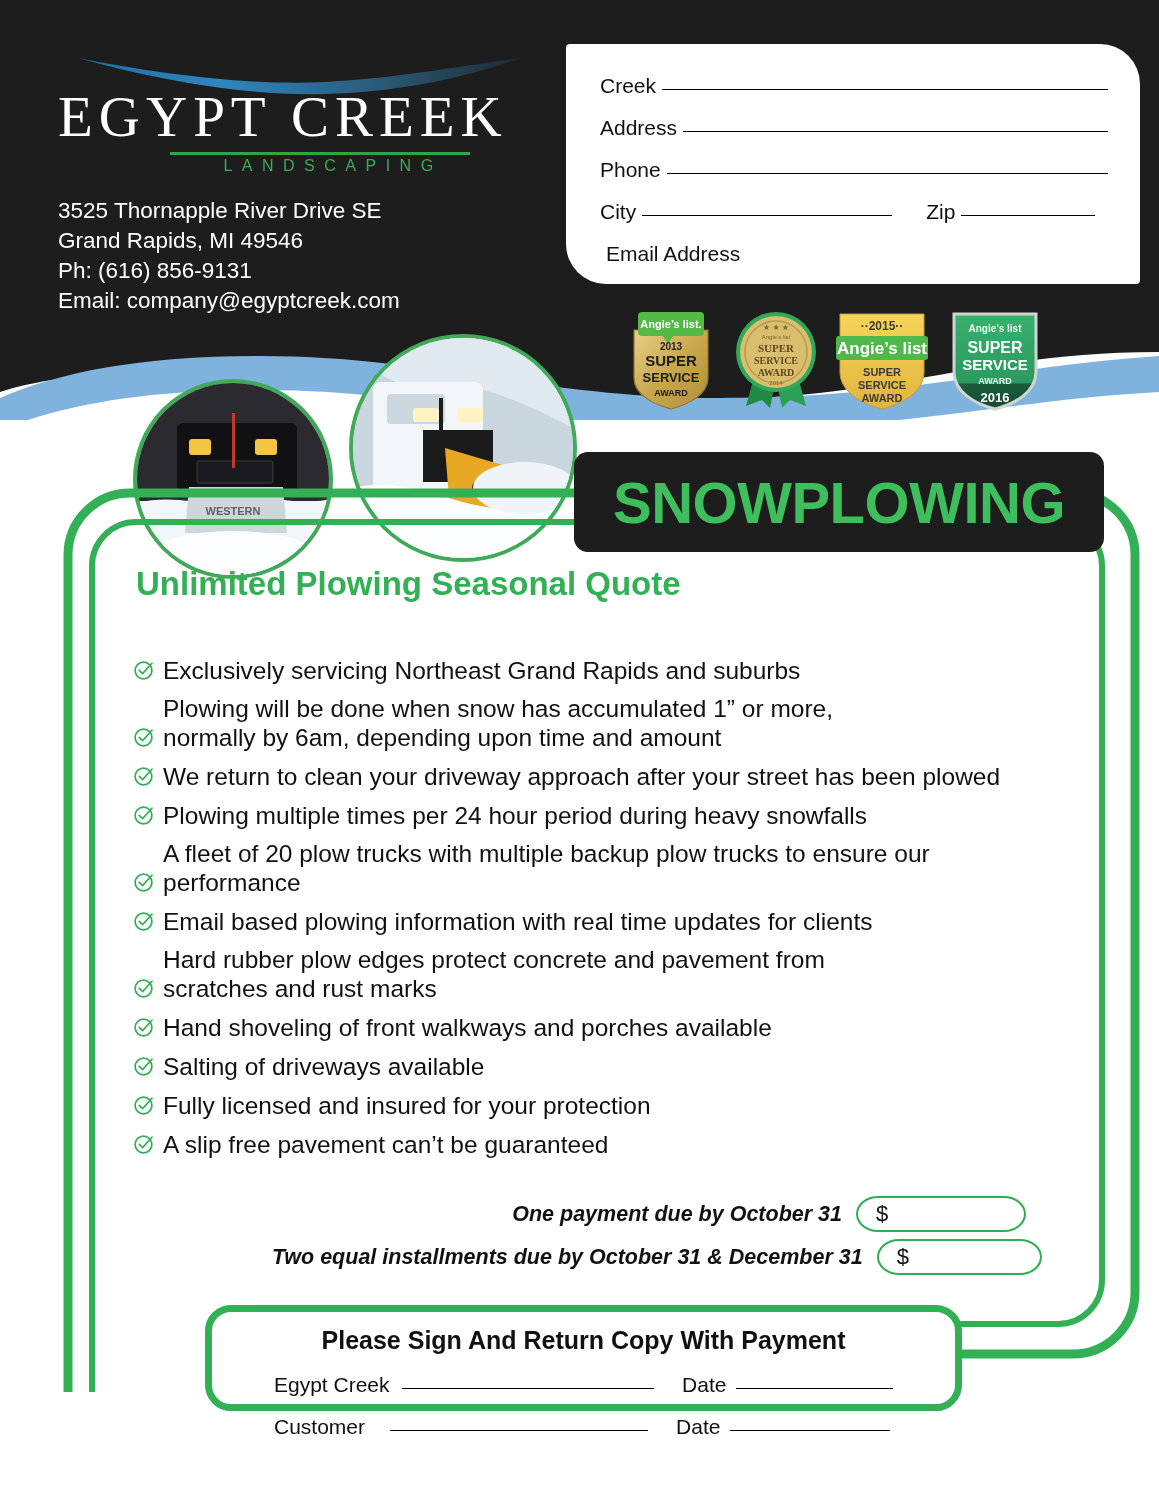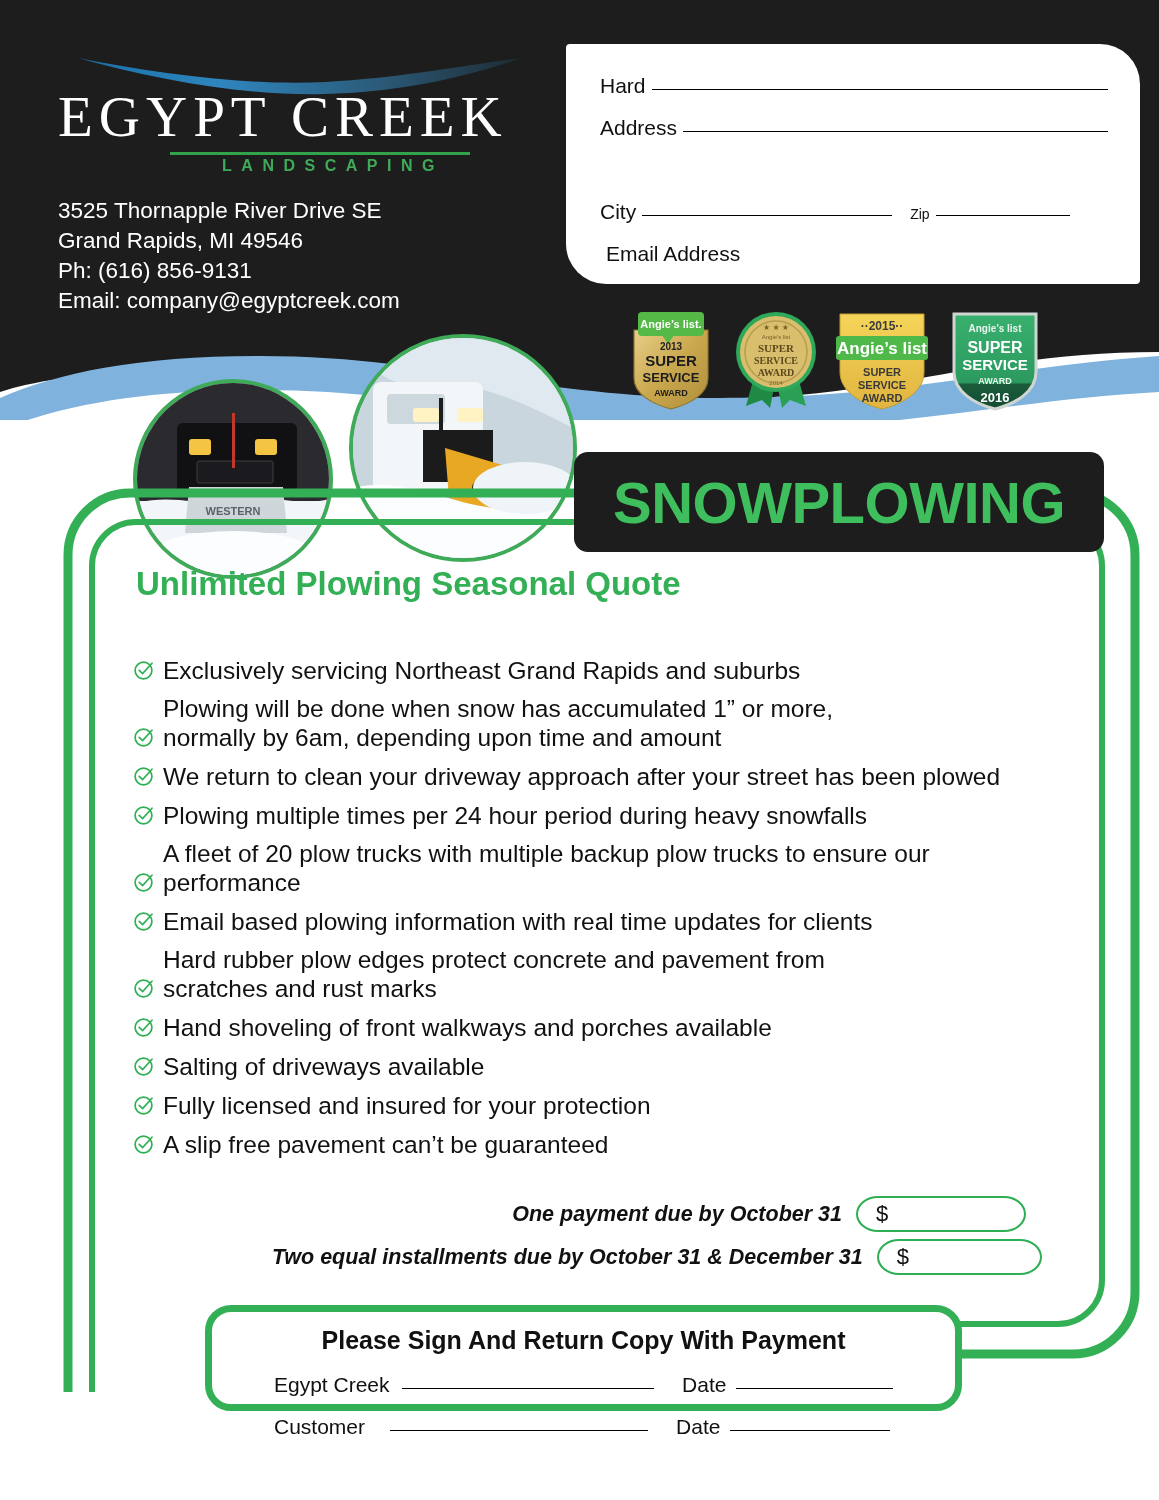--- a/index.html
+++ b/index.html
@@ -27,21 +27,21 @@
     font-family:"Liberation Serif", serif;
     font-size:57px; letter-spacing:6px; color:#ffffff;
     white-space:nowrap; line-height:1;
   }
   .logo-rule{
     position:absolute; left:112px; top:100px; width:300px; height:3px; background:#33a34b;
   }
   .logo-sub{
     position:absolute; left:110px; top:105px; width:330px;
     font-family:"Liberation Sans", sans-serif;
-    font-size:16px; letter-spacing:9.5px; color:#3faa58; font-weight:700;
+    font-size:16px; letter-spacing:9.5px; color:#3faa58; font-weight:400;
     text-align:center;
   }
 
   
   .contact{
     position:absolute; left:58px; top:196px; color:#ffffff;
     font-size:22.5px; line-height:30px; font-weight:400;
   }
 
   
@@ -51,21 +51,21 @@
     border-top-left-radius:4px;
     border-top-right-radius:40px;
     border-bottom-right-radius:4px;
     border-bottom-left-radius:40px;
   }
   .frow{ position:absolute; left:34px; display:flex; align-items:baseline; width:508px; }
   .flabel{ font-size:21px; color:#111; white-space:nowrap; }
   .fline{ flex:1; border-bottom:1.6px solid #000; height:1px; margin-left:6px; position:relative; top:-3px;}
   .fline.short{ flex:none; width:134px; }
   .fline.city{ flex:none; width:250px; }
-  .zip-lbl{ margin-left:18px; font-size:14px; color:#111; }
+  .zip-lbl{ margin-left:34px; font-size:21px; color:#111; }
 
   
   .badges{ position:absolute; left:628px; top:308px; width:420px; height:110px;text-decoration:underline; }
   .badge{ position:absolute; top:0; }
 
   
   .photo{
     position:absolute; border-radius:50%;
     border:4px solid #3faa58;
     background:#cfd8dc;
@@ -165,25 +165,29 @@
 
   <div class="contact">
     <div>3525 Thornapple River Drive SE</div>
     <div>Grand Rapids, MI 49546</div>
     <div>Ph: (616) 856-9131</div>
     <div>Email: company@egyptcreek.com</div>
   </div>
 
   <div class="form-card">
     <div class="frow" style="top:30px;">
-      <span class="flabel">Hard</span>
+      <span class="flabel">Creek</span>
       <span class="fline"></span>
     </div>
     <div class="frow" style="top:72px;">
       <span class="flabel">Address</span>
+      <span class="fline"></span>
+    </div>
+    <div class="frow" style="top:114px;">
+      <span class="flabel">Phone</span>
       <span class="fline"></span>
     </div>
     <div class="frow" style="top:156px;">
       <span class="flabel">City</span>
       <span class="fline city"></span>
       <span class="zip-lbl">Zip</span>
       <span class="fline short"></span>
     </div>
     <div class="frow" style="top:198px;flex-direction:column;">
       <span class="flabel">Email Address</span>

